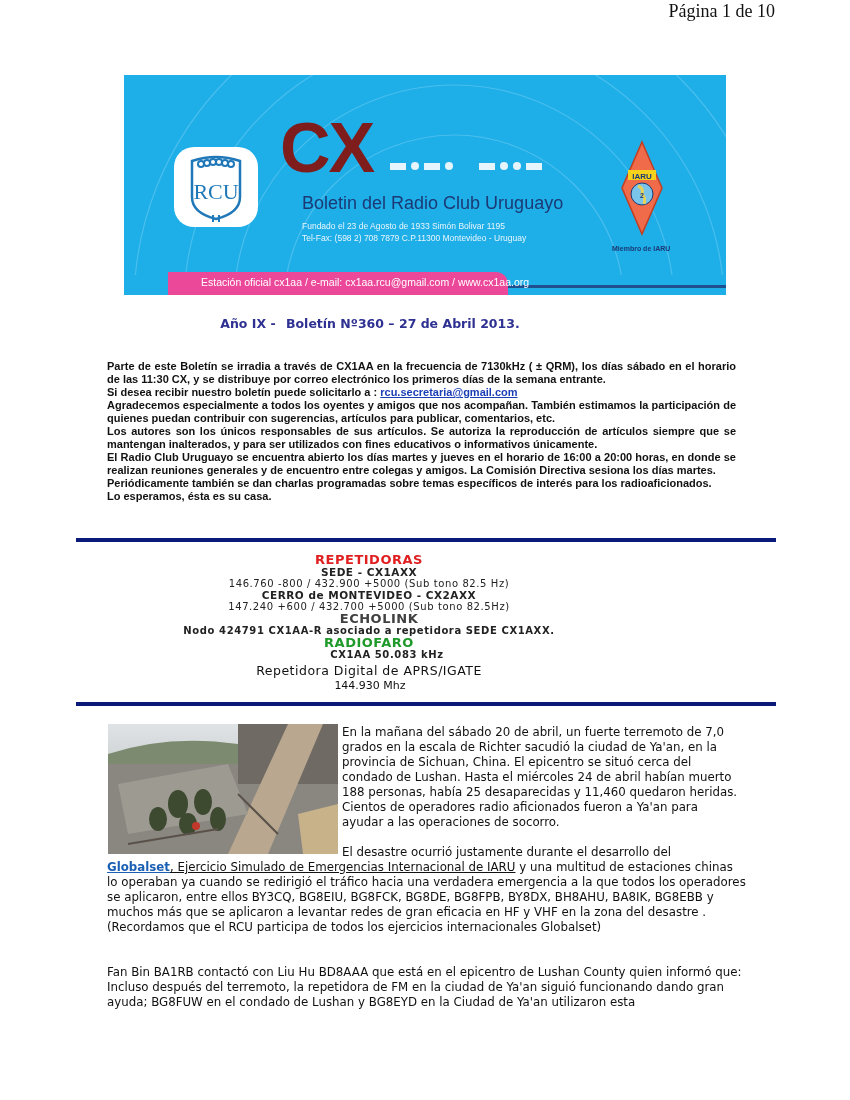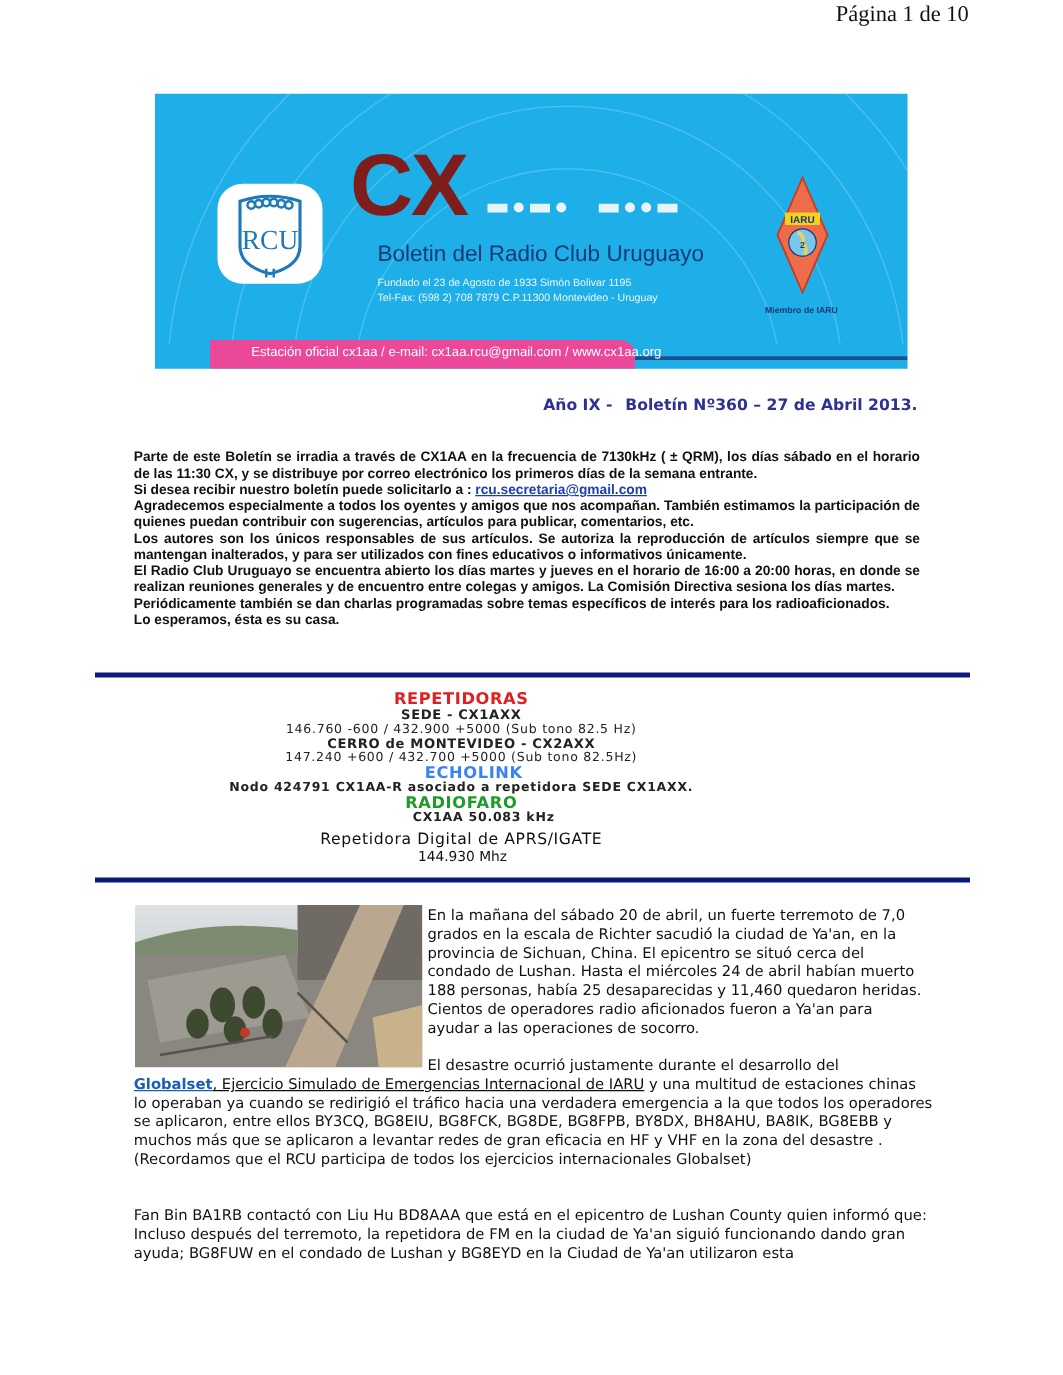--- a/index.html
+++ b/index.html
@@ -17,33 +17,33 @@
     .morse .dot { width: 8px; height: 8px; border-radius: 50%; background: #e6f5fc; }
     .morse .gap { width: 16px; }
     .banner-subtitle { position: absolute; left: 178px; top: 118px; font-size: 18px; color: #1b3a75; }
     .banner-founded { position: absolute; left: 178px; top: 145px; font-size: 8.5px; color: #e8f6fd; line-height: 12px; }
     .iaru { position: absolute; left: 496px; top: 65px; width: 44px; height: 96px; }
     .iaru-caption { position: absolute; left: 488px; top: 170px; font-size: 7px; font-weight: bold; color: #1b3a75; }
     .banner-footer { position: absolute; left: 0; top: 197px; width: 340px; height: 23px; background: #ec4899; border-top-right-radius: 12px; margin-left: 44px; }
     .banner-footer-line { position: absolute; left: 340px; top: 210px; width: 262px; height: 3px; background: #1f4f8e; }
     .banner-footer-text { position: absolute; left: 33px; top: 4px; font-size: 10.5px; color: #ffffff; white-space: nowrap; }
 
-    .issue-line { position: absolute; top: 316px; left: 0; width: 734px; text-align: right; font-family: "DejaVu Sans", sans-serif; font-size: 12.5px; font-weight: bold; color: #2e3192; }
+    .issue-line { position: absolute; top: 316px; left: 0; width: 734px; text-align: center; font-family: "DejaVu Sans", sans-serif; font-size: 12.5px; font-weight: bold; color: #2e3192; }
     .issue-line span { margin-left: 6px; }
 
     .intro { position: absolute; left: 107px; top: 360px; width: 629px; font-size: 11px; font-weight: bold; line-height: 13px; color: #111; }
     .intro p { margin: 0; text-align: justify; }
     .intro a { color: #1a3eb5; text-decoration: underline; }
 
     .rule { position: absolute; left: 76px; width: 700px; height: 4px; background: #0a1a7a; }
 
     .repeaters { position: absolute; left: 0; top: 553px; width: 738px; text-align: center; font-family: "DejaVu Sans", sans-serif; }
     .repeaters .head { font-size: 13px; font-weight: bold; line-height: 13px; letter-spacing: 0.5px; }
     .repeaters .red { color: #e02020; }
-    .repeaters .blue { color: #3b82f6; padding-left: 20px; }
+    .repeaters .blue { color: #404040; padding-left: 20px; }
     .repeaters .green { color: #1f9a2a; }
     .repeaters .sub { font-size: 10.5px; font-weight: bold; line-height: 12px; color: #222; letter-spacing: 0.5px; }
     .repeaters .freq { font-size: 10px; line-height: 11px; color: #222; letter-spacing: 0.6px; }
     .repeaters .aprs { font-size: 12.5px; line-height: 17px; color: #111; letter-spacing: 0.5px; margin-top: 2px; }
     .repeaters .aprs-freq { font-size: 11px; line-height: 14px; color: #111; margin-right: 44px; padding-left: 46px; }
 
     .photo { position: absolute; left: 108px; top: 724px; width: 230px; height: 130px; overflow: hidden; }
     .article-text { position: absolute; font-family: "DejaVu Sans", sans-serif; font-size: 11.8px; line-height: 15px; color: #111; }
     .article-text p { margin: 0; }
     .a1 { left: 342px; top: 725px; width: 400px; }
@@ -128,21 +128,21 @@
   <p>El Radio Club Uruguayo se encuentra abierto los días martes y jueves en el horario de 16:00 a 20:00 horas, en donde se realizan reuniones generales y de encuentro entre colegas y amigos. La Comisión Directiva sesiona los días martes.</p>
   <p>Periódicamente también se dan charlas programadas sobre temas específicos de interés para los radioaficionados.</p>
   <p>Lo esperamos, ésta es su casa.</p>
 </div>
 
 <div class="rule" style="top:538px;"></div>
 
 <div class="repeaters">
   <div class="head red">REPETIDORAS</div>
   <div class="sub">SEDE - CX1AXX</div>
-  <div class="freq">146.760 -600 / 432.900 +5000 (Sub tono 82.5 Hz)</div>
+  <div class="freq">146.760 -800 / 432.900 +5000 (Sub tono 82.5 Hz)</div>
   <div class="sub">CERRO de MONTEVIDEO - CX2AXX</div>
   <div class="freq">147.240 +600 / 432.700 +5000 (Sub tono 82.5Hz)</div>
   <div class="head blue">ECHOLINK</div>
   <div class="freq" style="font-weight:bold;">Nodo 424791 CX1AA-R asociado a repetidora SEDE CX1AXX.</div>
   <div class="head green">RADIOFARO</div>
   <div class="freq" style="font-weight:bold;margin-left:36px;">CX1AA 50.083 kHz</div>
   <div class="aprs">Repetidora Digital de APRS/IGATE</div>
   <div class="aprs-freq">144.930 Mhz</div>
 </div>
 

